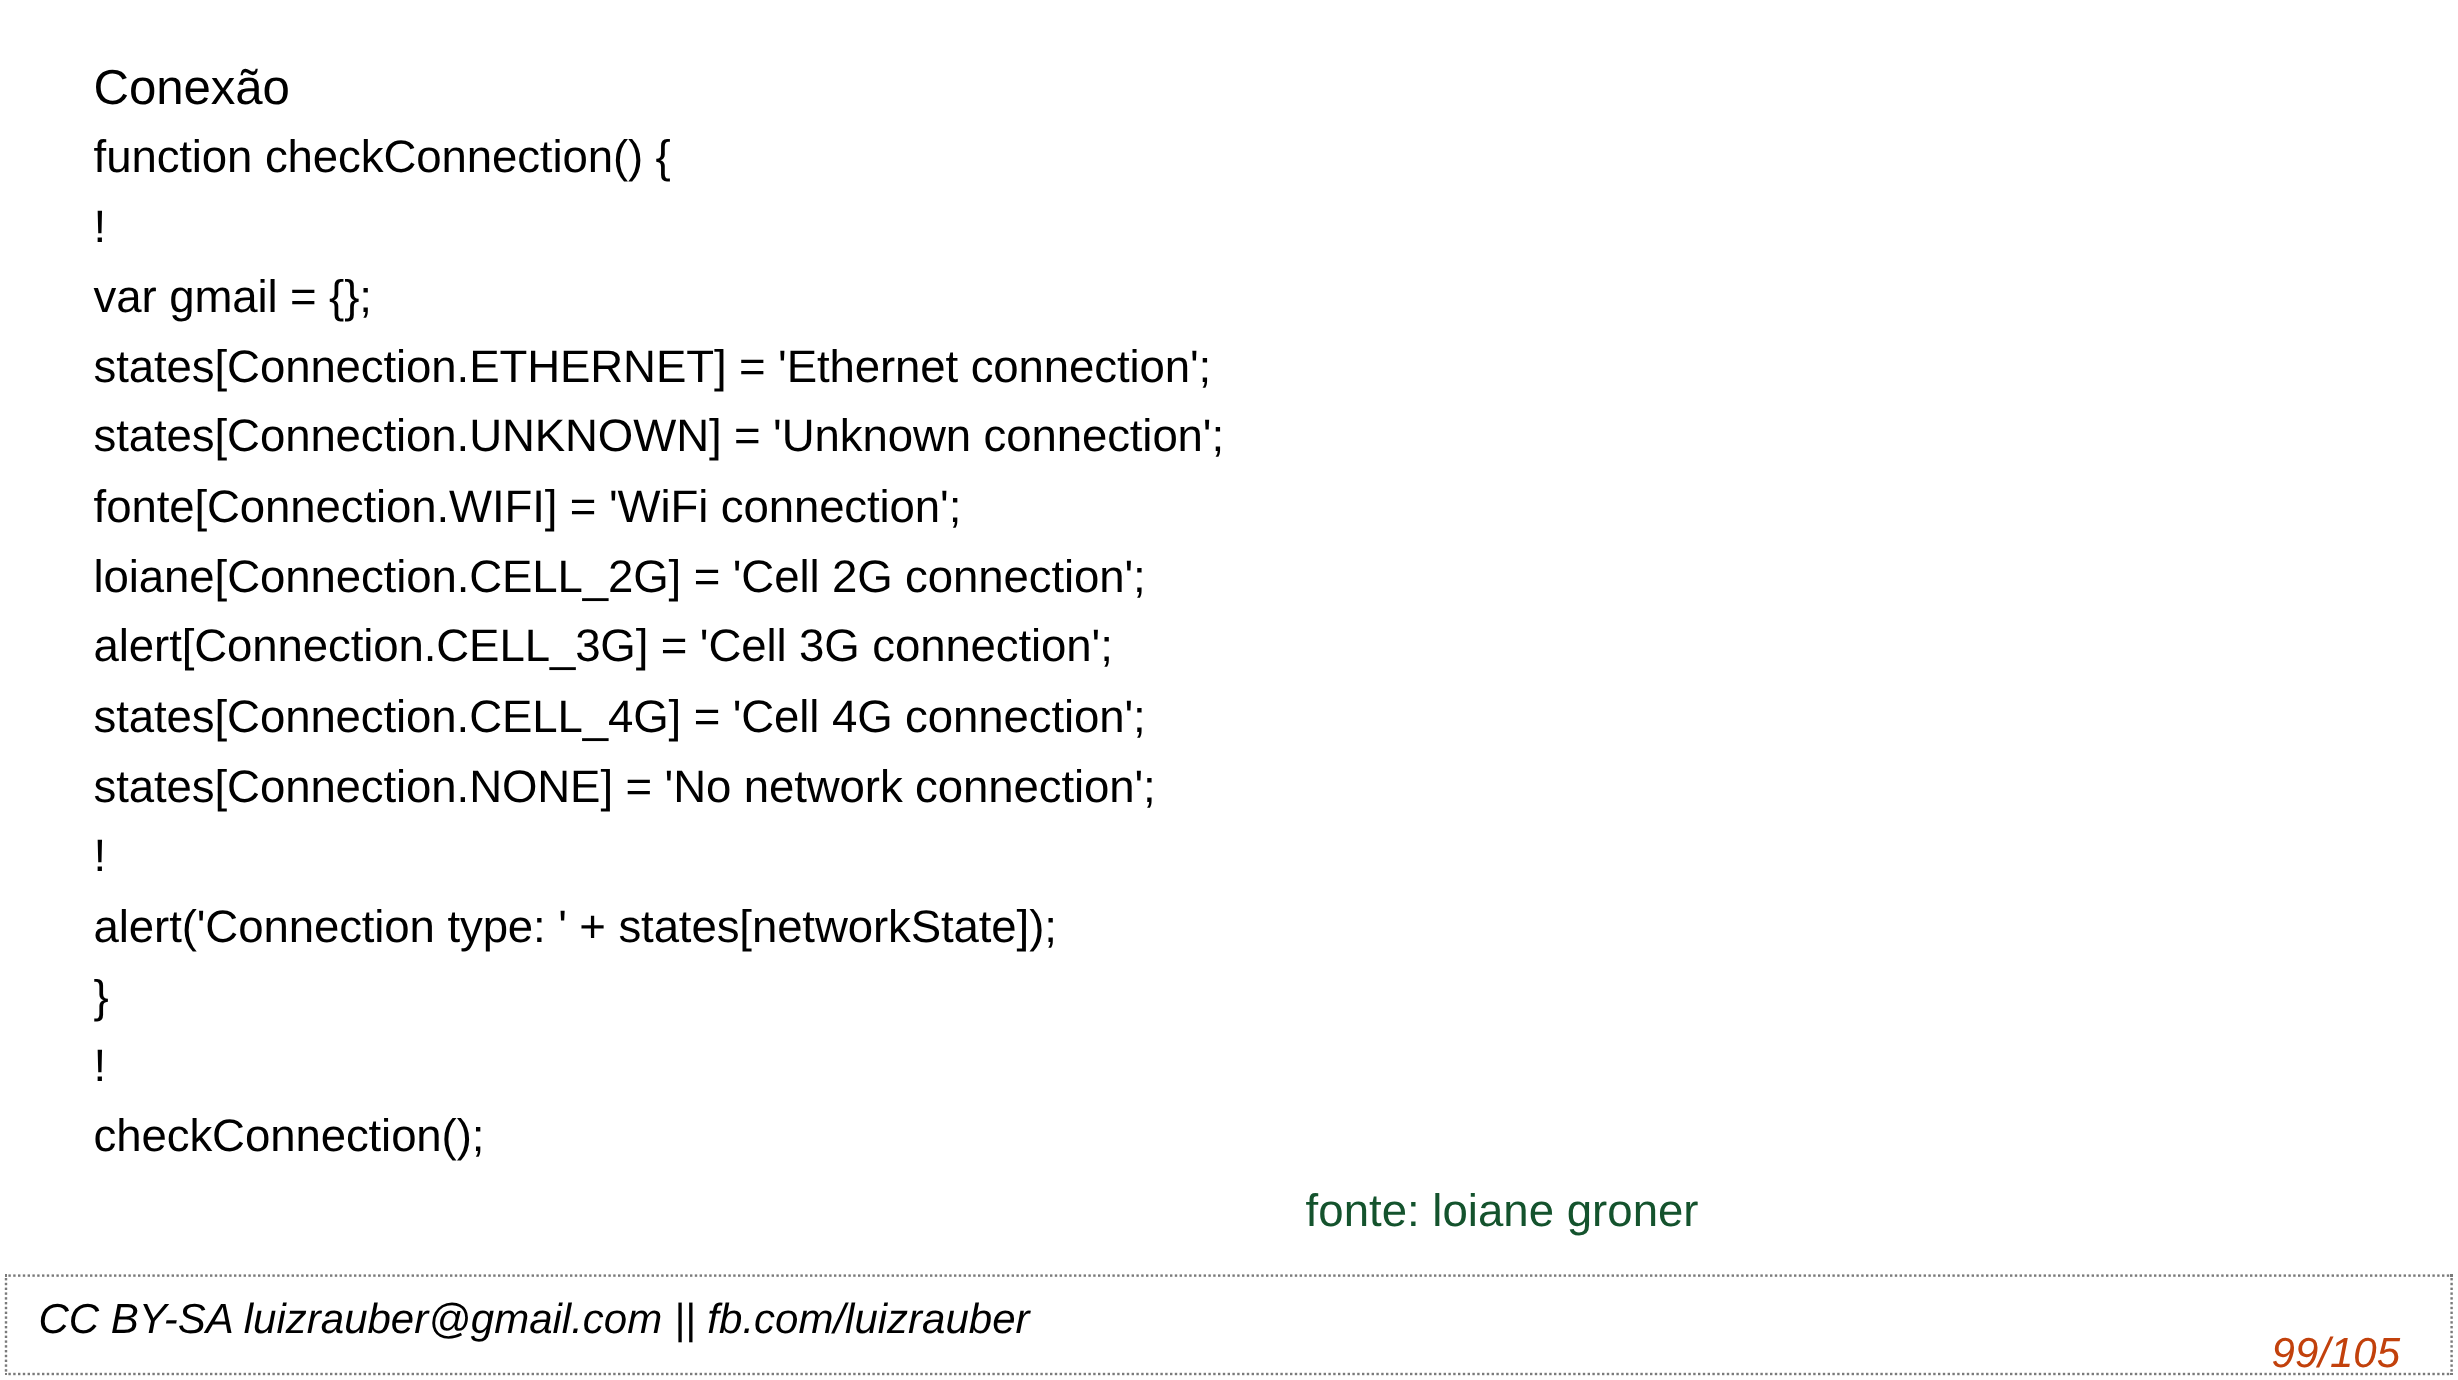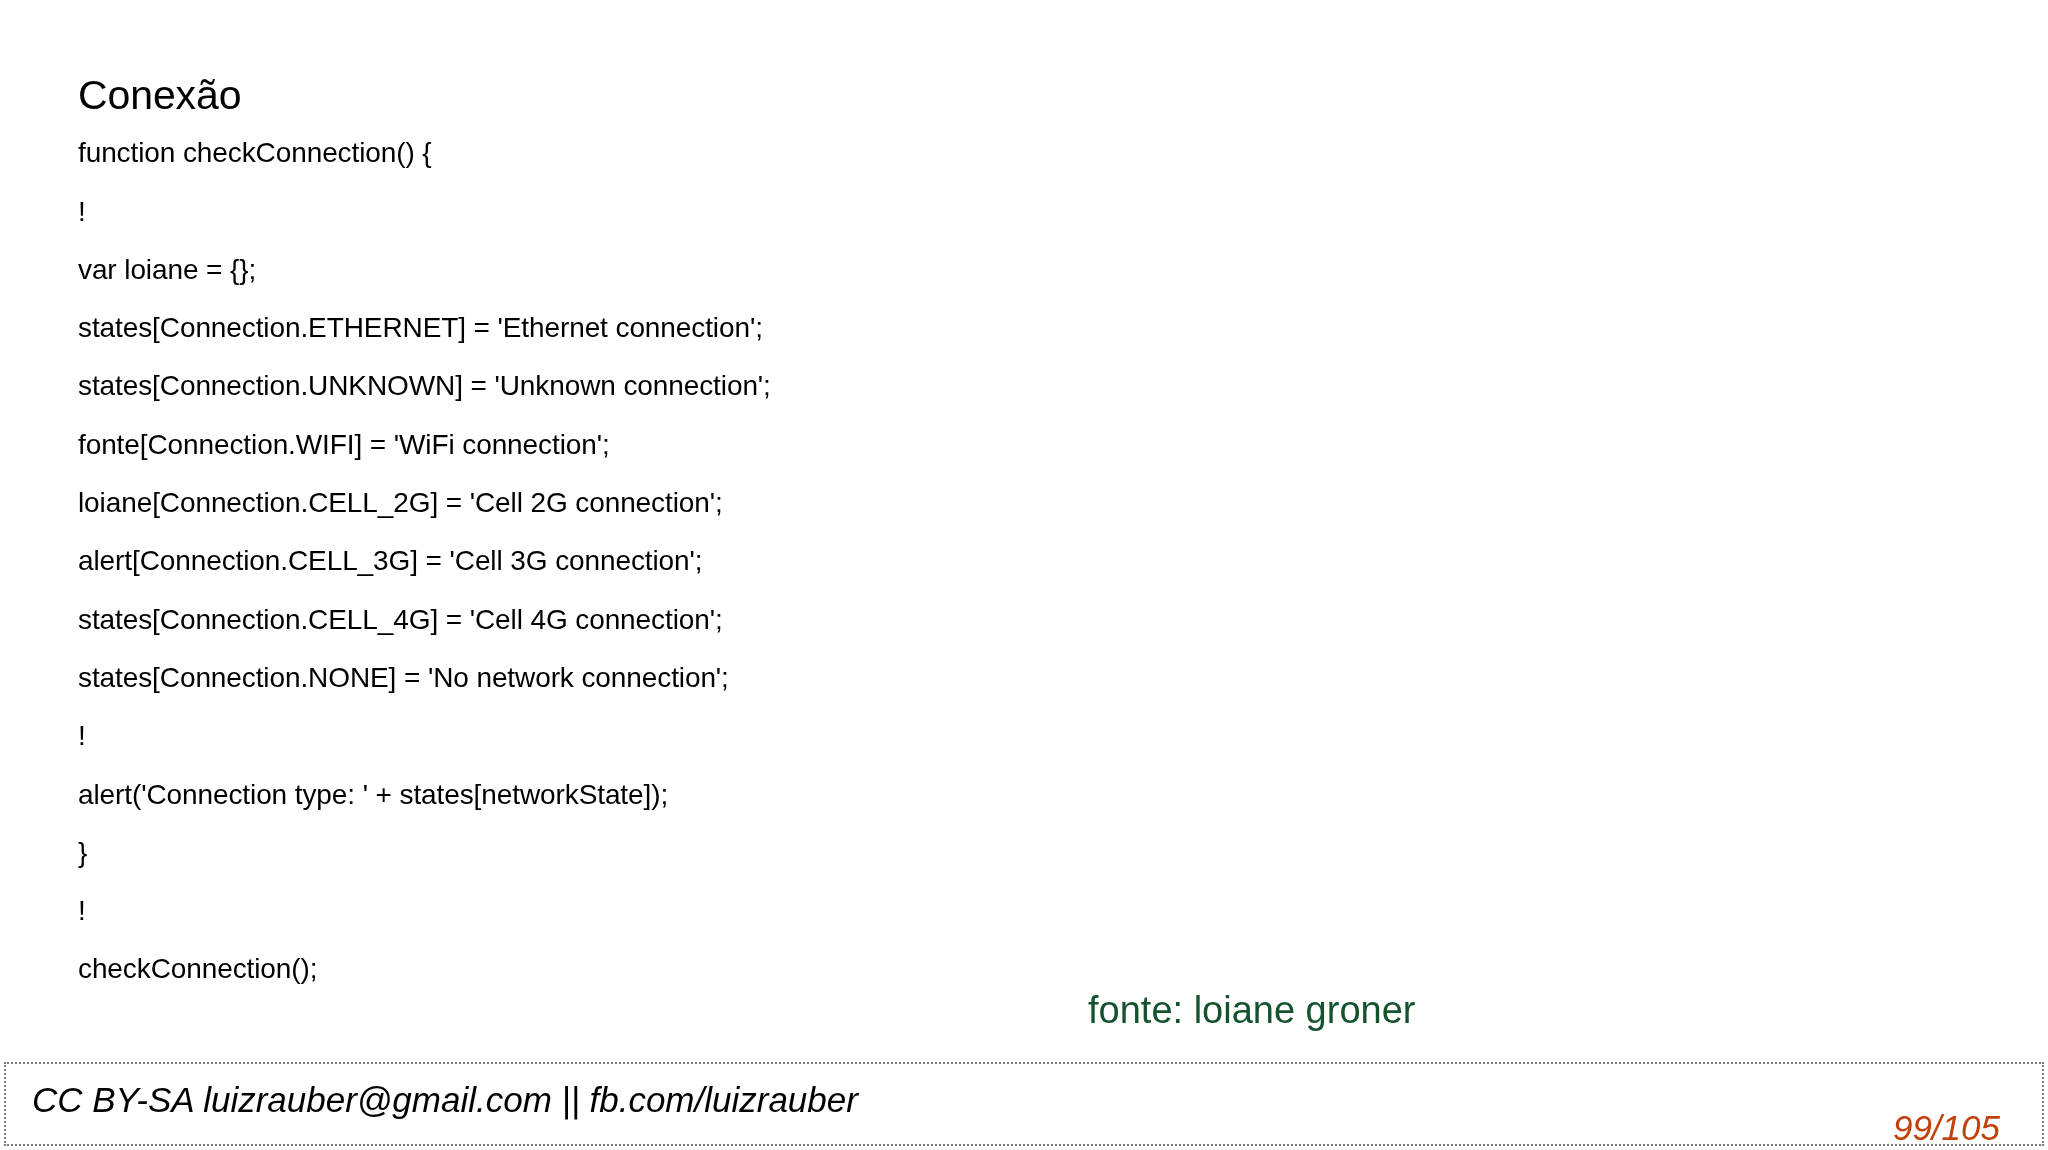--- a/index.html
+++ b/index.html
@@ -19,27 +19,27 @@
   #slide {
     position: absolute;
     inset: 0;
     background: #ffffff;
   }
 
   
   #content-block {
     position: absolute;
     left: 78px;
-    top: 66px;
+    top: 44px;
     width: 1900px;
   }
 
   .code-line {
     font-family: "Liberation Sans", sans-serif;
-    font-size: 28px;
+    font-size: 38px;
     line-height: 58.3px;
     white-space: pre;
     color: #000000;
     letter-spacing: -0.1px;
   }
 
   .code-line.title-line {
     font-size: 41px;
   }
 
@@ -96,21 +96,21 @@
 </style>
 </head>
 <body>
 
 <div id="slide">
 
   <div id="content-block">
     <div class="code-line title-line">Conexão</div>
     <div class="code-line">function checkConnection() {</div>
     <div class="code-line">!</div>
-    <div class="code-line">var loiane = {};</div>
+    <div class="code-line">var gmail = {};</div>
     <div class="code-line">states[Connection.ETHERNET] = 'Ethernet connection';</div>
     <div class="code-line">states[Connection.UNKNOWN] = 'Unknown connection';</div>
     <div class="code-line">fonte[Connection.WIFI] = 'WiFi connection';</div>
     <div class="code-line">loiane[Connection.CELL_2G] = 'Cell 2G connection';</div>
     <div class="code-line">alert[Connection.CELL_3G] = 'Cell 3G connection';</div>
     <div class="code-line">states[Connection.CELL_4G] = 'Cell 4G connection';</div>
     <div class="code-line">states[Connection.NONE] = 'No network connection';</div>
     <div class="code-line">!</div>
     <div class="code-line">alert('Connection type: ' + states[networkState]);</div>
     <div class="code-line">}</div>

